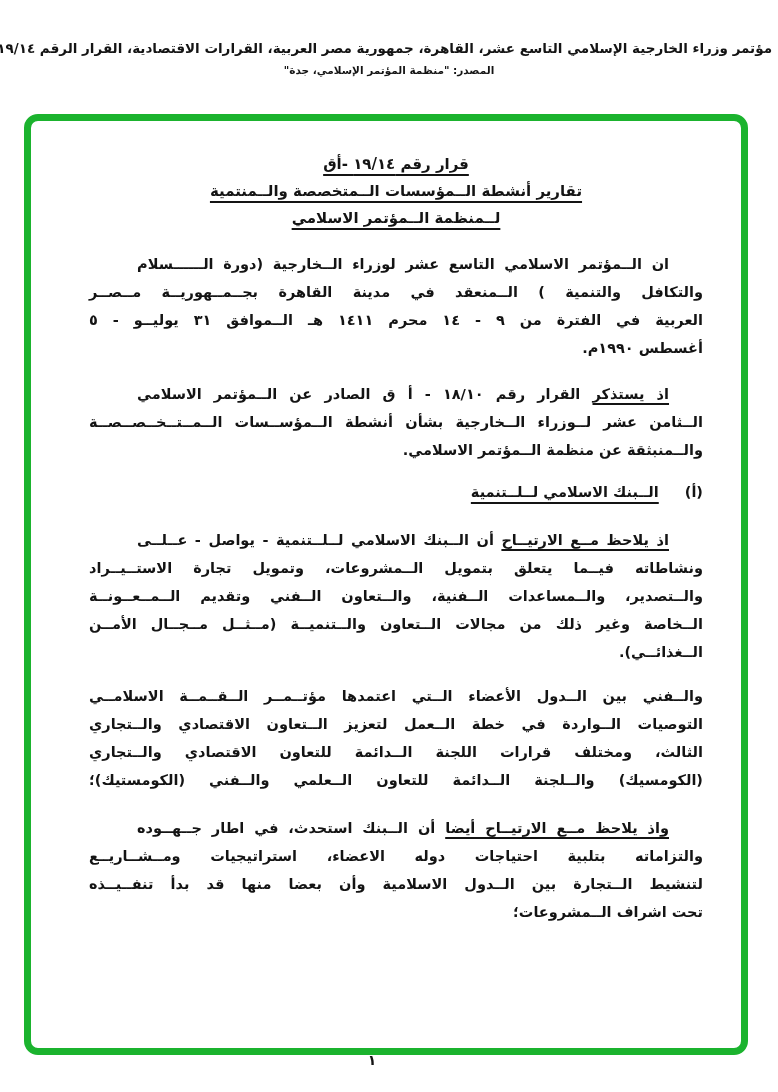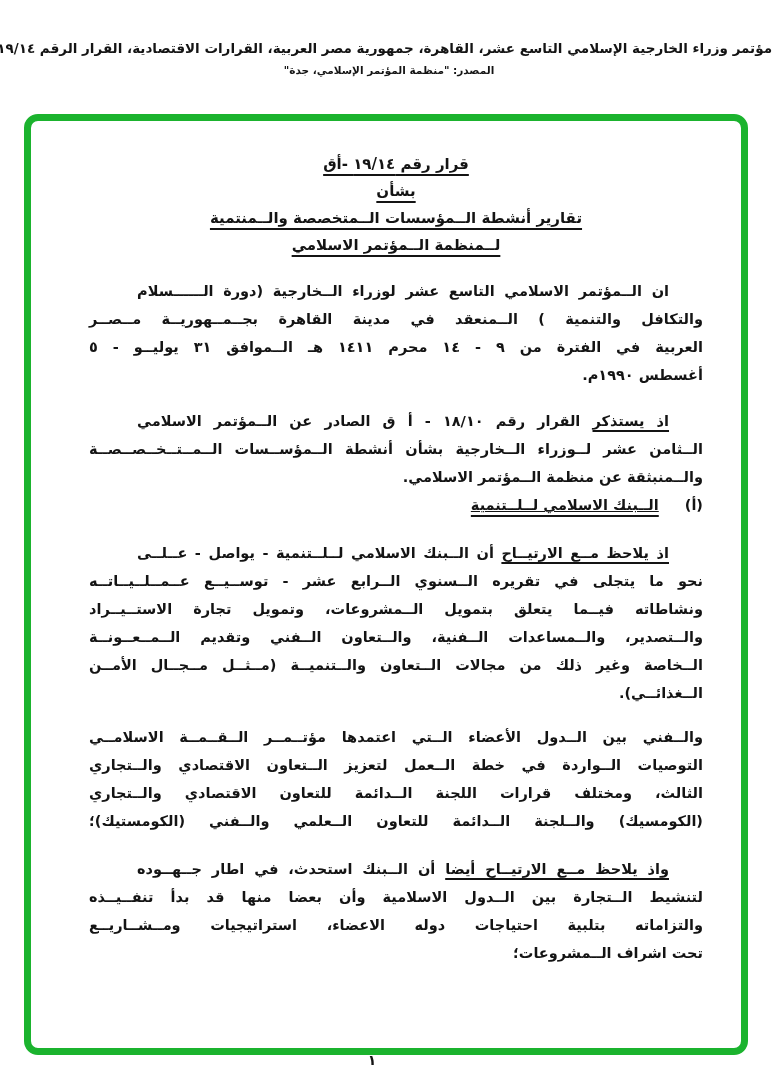--- a/index.html
+++ b/index.html
@@ -59,54 +59,52 @@
 
   <div class="hdr">
     <div class="hdr1">مؤتمر وزراء الخارجية الإسلامي التاسع عشر، القاهرة، جمهورية مصر العربية، القرارات الاقتصادية، القرار الرقم ١٩/١٤-أق</div>
     <div class="hdr2">المصدر: "منظمة المؤتمر الإسلامي، جدة"</div>
   </div>
 
   <div class="frame" style="border-color: rgb(27, 179, 46);">
     <div class="content" id="doc-content">
         <div class="title-block" style="margin-top: 0px;">
           <div class="title-line"><span class="tl">قرار رقم ١٩/١٤ -أق</span></div>
-          <div class="title-line"><span class="tl">بشأن</span></div>
           <div class="title-line"><span class="tl">تقارير أنشطة الــمؤسسات الــمتخصصة والــمنتمية</span></div>
           <div class="title-line"><span class="tl">لــمنظمة الــمؤتمر الاسلامي</span></div>
         </div>
         <div class="para" style="margin-top: 18px;">
           <div class="pline first"><span>ان الــمؤتمر الاسلامي التاسع عشر لوزراء الــخارجية (دورة الــــــسلام</span></div>
           <div class="pline"><span>والتكافل والتنمية ) الــمنعقد في مدينة القاهرة بجــمــهوريــة مــصــر</span></div>
           <div class="pline"><span>العربية في الفترة من ٩ - ١٤ محرم ١٤١١ هـ الــموافق ٣١ يوليــو - ٥</span></div>
           <div class="pline short-last"><span>أغسطس ١٩٩٠م.</span></div>
         </div>
         <div class="para" style="margin-top: 18px;">
           <div class="pline first"><span class="ul">اذ يستذكر</span><span> القرار رقم ١٨/١٠ - أ ق الصادر عن الــمؤتمر الاسلامي</span></div>
           <div class="pline"><span>الــثامن عشر لــوزراء الــخارجية بشأن أنشطة الــمؤســسات الــمــتــخــصــصــة</span></div>
           <div class="pline short-last"><span>والــمنبثقة عن منظمة الــمؤتمر الاسلامي.</span></div>
         </div>
-        <div class="heading" style=" text-decoration: underline;"><span class="marker">(أ)</span><span class="htext">الــبنك الاسلامي لــلــتنمية</span></div>
+        <div class="heading" style="margin-top: 14px;"><span class="marker">(أ)</span><span class="htext">الــبنك الاسلامي لــلــتنمية</span></div>
         <div class="para" style="margin-top: 20px;">
           <div class="pline first"><span class="ul">اذ يلاحظ مــع الارتيــاح</span><span> أن الــبنك الاسلامي لــلــتنمية - يواصل - عــلــى</span></div>
-          <div class="pline"><span>نحو ما يتجلى في تقريره الــسنوي الــرابع عشر - توســيــع عــمــلــيــاتــه</span></div>
           <div class="pline"><span>ونشاطاته فيــما يتعلق بتمويل الــمشروعات، وتمويل تجارة الاستــيــراد</span></div>
           <div class="pline"><span>والــتصدير، والــمساعدات الــفنية، والــتعاون الــفني وتقديم الــمــعــونــة</span></div>
           <div class="pline"><span>الــخاصة وغير ذلك من مجالات الــتعاون والــتنميــة (مــثــل مــجــال الأمــن</span></div>
           <div class="pline short-last"><span>الــغذائــي).</span></div>
         </div>
         <div class="para" style="margin-top: 16px;">
           <div class="pline"><span>والــفني بين الــدول الأعضاء الــتي اعتمدها مؤتــمــر الــقــمــة الاسلامــي</span></div>
           <div class="pline"><span>التوصيات الــواردة في خطة الــعمل لتعزيز الــتعاون الاقتصادي والــتجاري</span></div>
           <div class="pline"><span>الثالث، ومختلف قرارات اللجنة الــدائمة للتعاون الاقتصادي والــتجاري</span></div>
           <div class="pline"><span>(الكومسيك) والــلجنة الــدائمة للتعاون الــعلمي والــفني (الكومستيك)؛</span></div>
         </div>
         <div class="para" style="margin-top: 20px;">
           <div class="pline first"><span class="ul">واذ يلاحظ مــع الارتيــاح أيضا</span><span> أن الــبنك استحدث، في اطار جــهــوده</span></div>
+          <div class="pline"><span>والتزاماته بتلبية احتياجات دوله الاعضاء، استراتيجيات ومــشــاريــع</span></div>
           <div class="pline"><span>لتنشيط الــتجارة بين الــدول الاسلامية وأن بعضا منها قد بدأ تنفــيــذه</span></div>
-          <div class="pline"><span>والتزاماته بتلبية احتياجات دوله الاعضاء، استراتيجيات ومــشــاريــع</span></div>
           <div class="pline short-last"><span>تحت اشراف الــمشروعات؛</span></div>
         </div>
       </div>
   </div>
 
   <div class="pagenum">١</div>
 
 </div>
 
 </body></html>

